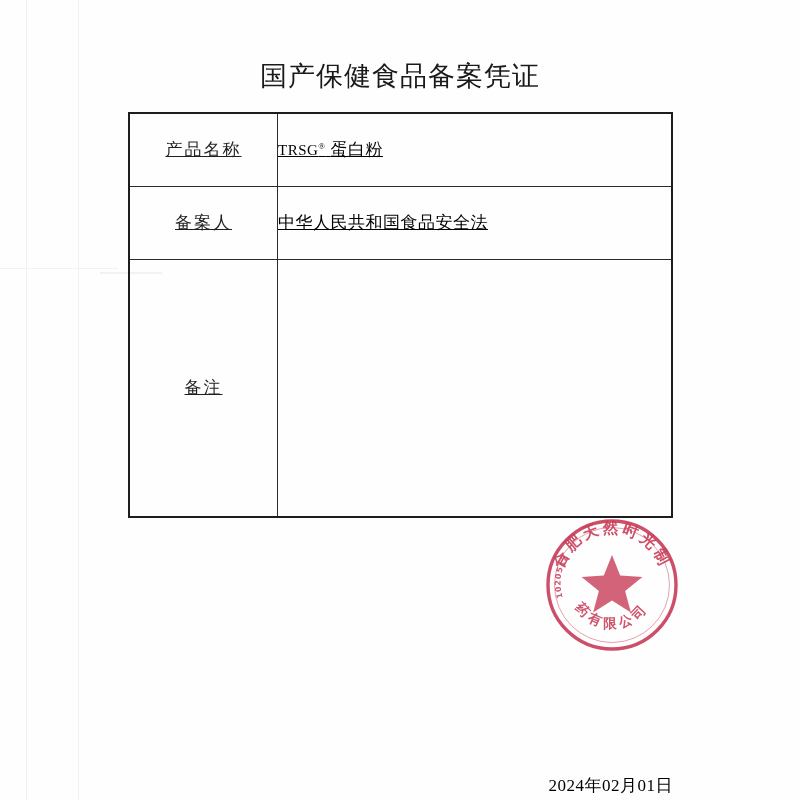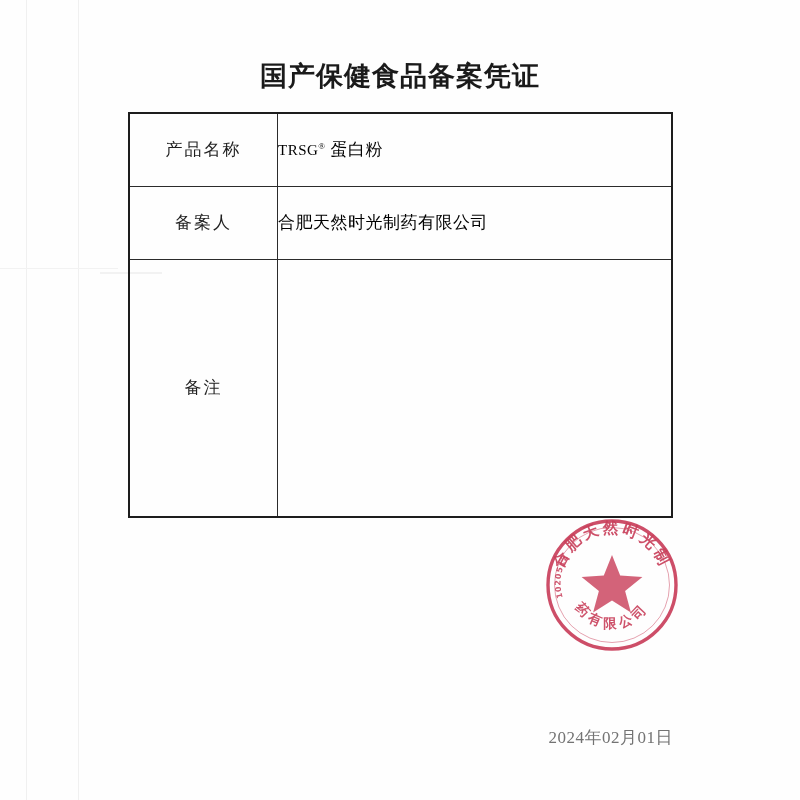--- a/index.html
+++ b/index.html
@@ -32,35 +32,36 @@
   }
 
   #doc-title {
     position: absolute;
     left: 0;
     right: 0;
     top: 58px;
     text-align: center;
     font-family: "DejaVu Sans", "Liberation Sans", sans-serif;
     font-size: 27px;
-    font-weight: 700;
+    font-weight: 400;
     letter-spacing: 1px;
     color: #1a1a1a;
   }
 
   #cert-table {
     position: absolute;
     left: 128px;
     top: 112px;
     width: 545px;
     border-collapse: collapse;
     table-layout: fixed;
   }
   #cert-table td {
     border: 1px solid #ララ;
+    text-decoration: underline;
   }
   #cert-table {
     border: 2px solid #1d1d1d;
   }
   #cert-table tr > td {
     border-bottom: 1px solid #2b2b2b;
     border-right: 1px solid #2b2b2b;
     vertical-align: middle;
     padding: 0;
   }
@@ -104,24 +105,24 @@
     position: absolute;
     left: 542px;
     top: 515px;
     width: 140px;
     height: 140px;
     pointer-events: none;
   }
   #seal-date {
     position: absolute;
     right: 127px;
-    top: 726px;
+    top: 774px;
     font-size: 17px;
     letter-spacing: 0.5px;
-    color: #737373;
+    color: #000000;
   }
 </style>
 </head>
 <body>
 
 <div id="page">
 
   <div class="scan-line-v" style="left:26px;"></div>
   <div class="scan-line-v" style="left:78px;"></div>
   <div class="scan-smudge" style="left:100px; top:272px; width:62px; height:2px;"></div>
@@ -133,21 +134,21 @@
     <tbody>
       <tr class="row-h-std">
         <td class="label-cell">产品名称</td>
         <td class="value-cell">
           <span class="brand-mark"><span>TRSG</span><sup>®</sup></span>
           <span>蛋白粉</span>
         </td>
       </tr>
       <tr class="row-h-std">
         <td class="label-cell">备案人</td>
-        <td class="value-cell">合肥天然时光制药有限公司</td>
+        <td class="value-cell">中华人民共和国食品安全法</td>
       </tr>
       <tr class="row-h-remark">
         <td class="label-cell">备注</td>
         <td class="value-cell"></td>
       </tr>
     </tbody>
   </table>
 
   <svg id="company-seal" viewBox="0 0 140 140">
     <defs>

